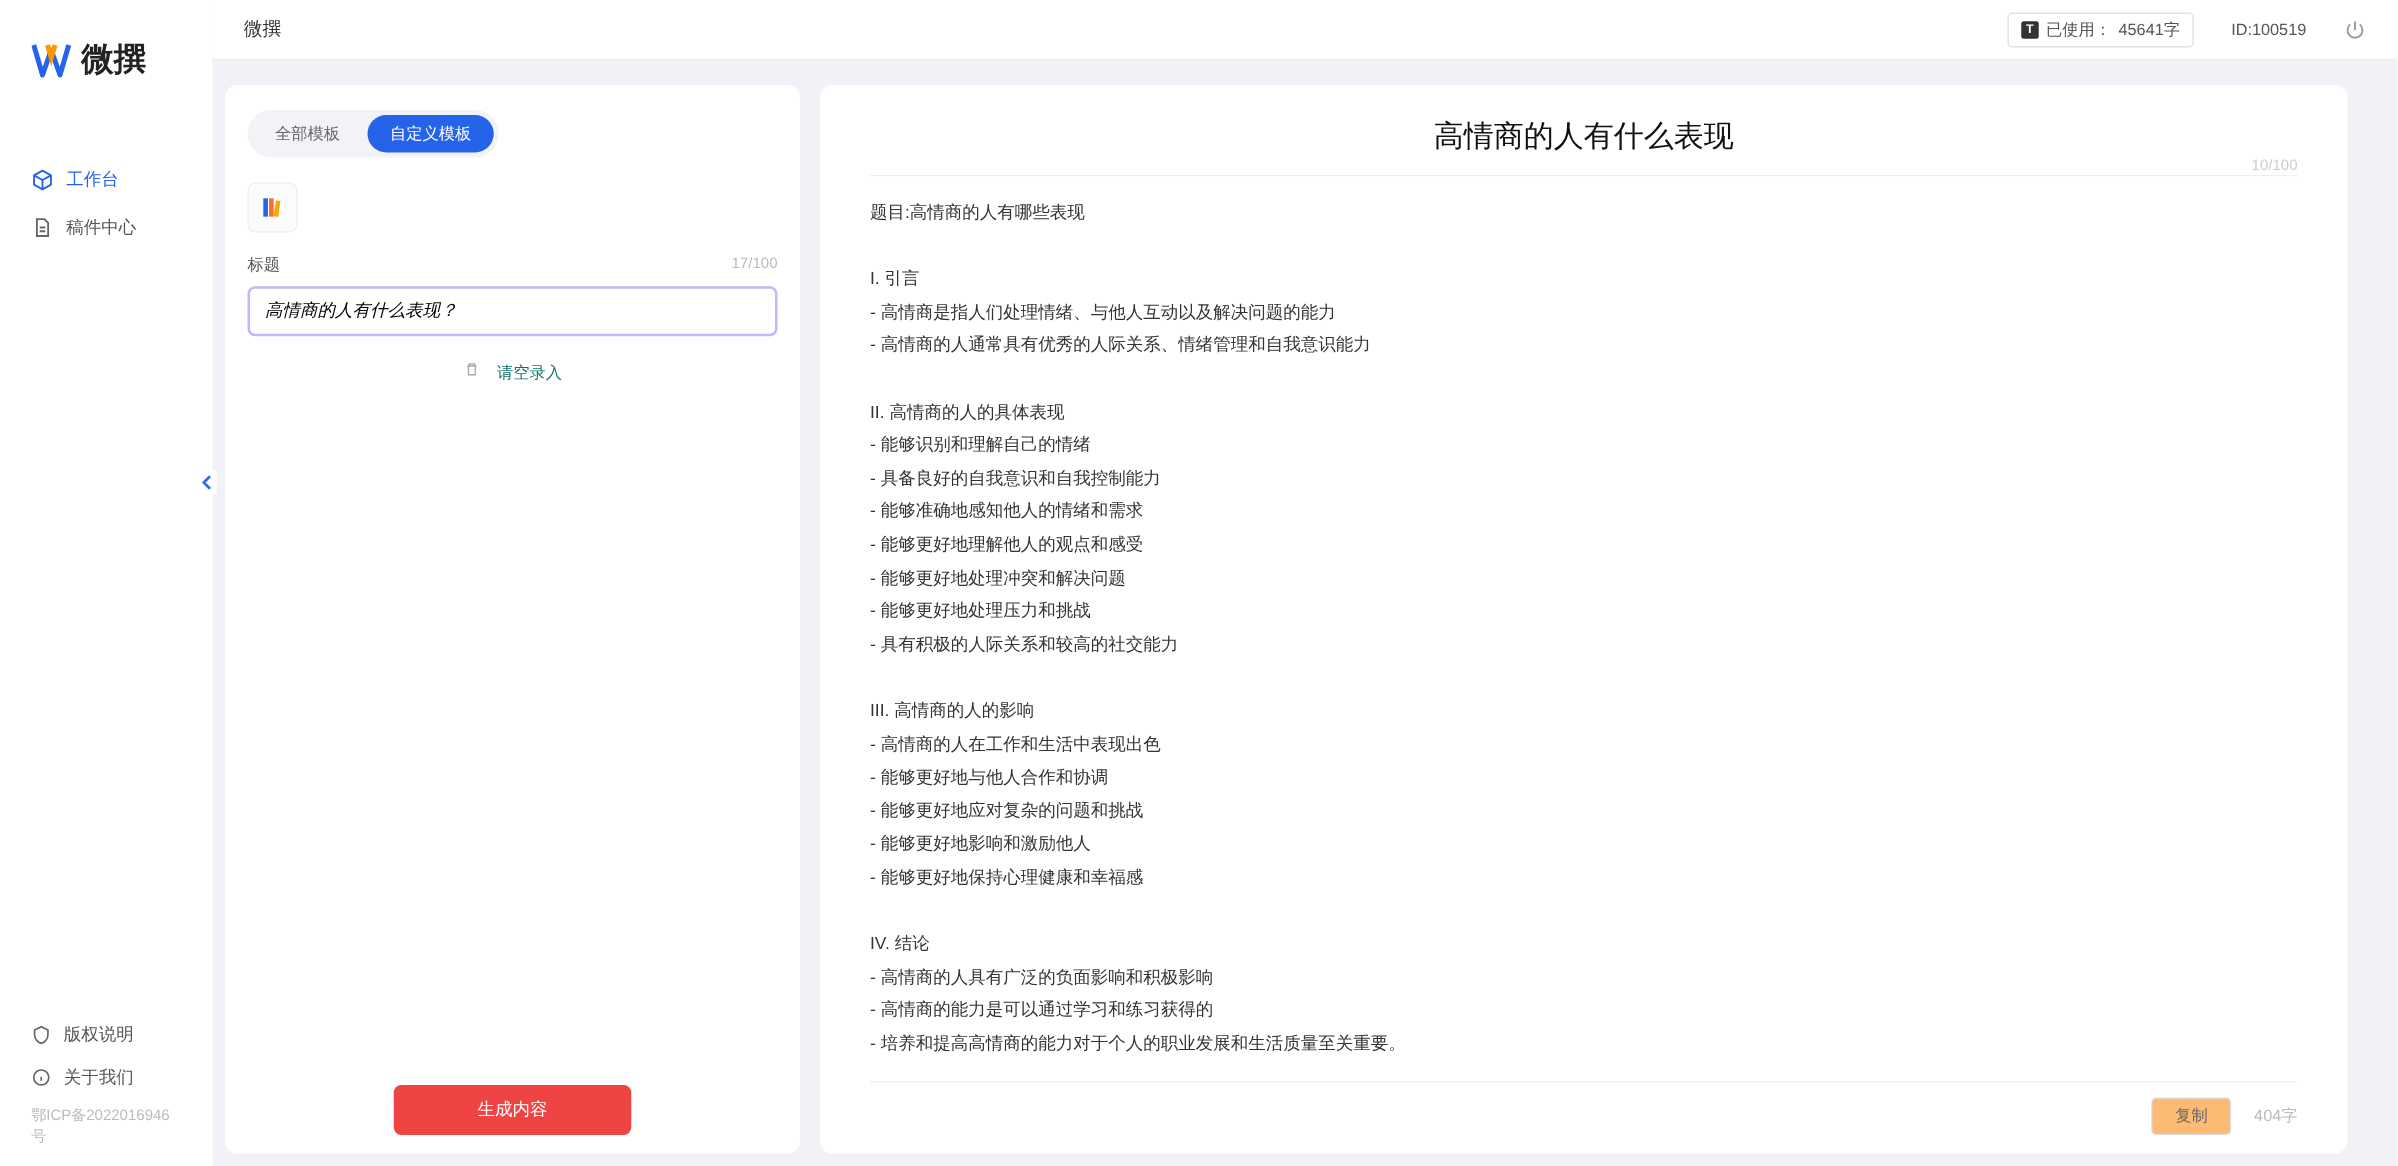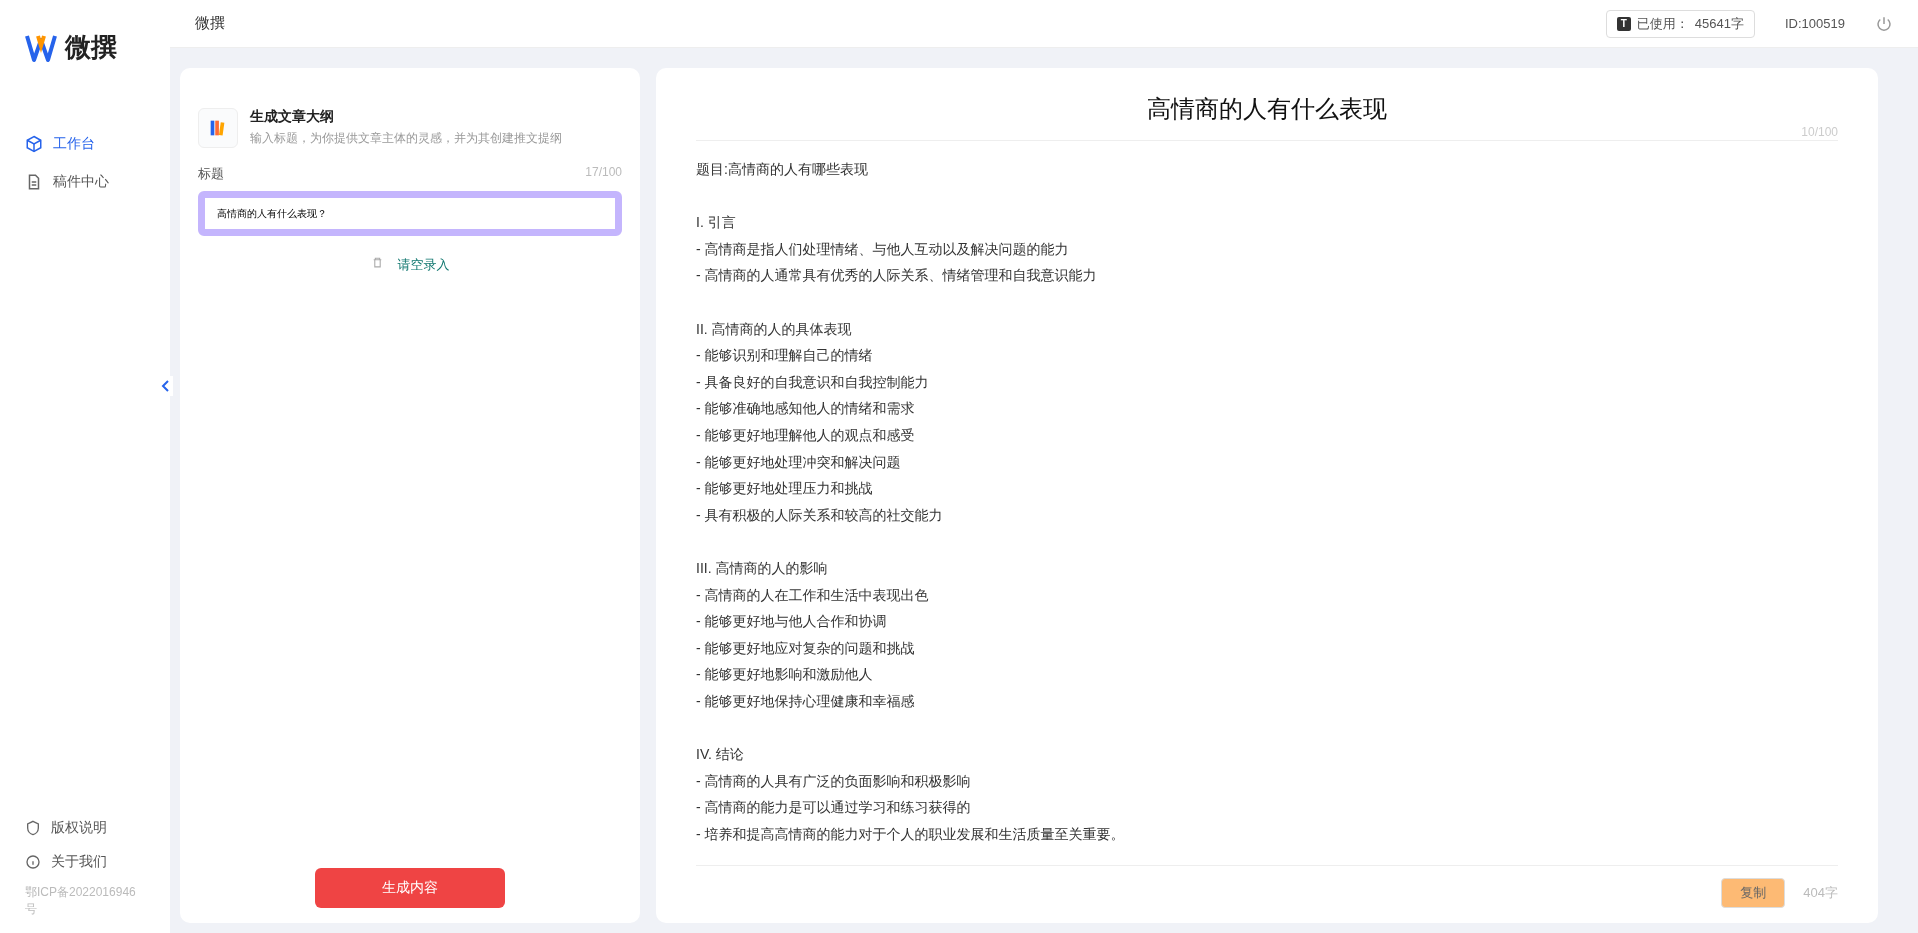--- a/index.html
+++ b/index.html
@@ -29,21 +29,21 @@
 .tabs { display: flex; gap: 4px; background: #f2f3f7; border-radius: 20px; padding: 4px; width: fit-content; }
 .tab { padding: 6px 18px; border-radius: 18px; font-size: 13px; cursor: pointer; color: #666; }
 .tab.active { background: #2663eb; color: #fff; }
 .template-card { display: flex; gap: 12px; margin-top: 20px; }
 .template-icon { width: 40px; height: 40px; border-radius: 6px; background:#fafbfc; border:1px solid #eee; display:flex; align-items:center; justify-content:center; }
 .template-info .t-title { font-size: 14px; font-weight: 600; color: #222; }
 .template-info .t-desc { font-size: 12px; color: #999; margin-top: 4px; }
 .field-row { margin-top: 17px; }
 .field-label { display:flex; justify-content:space-between; font-size: 13px; color:#555; margin-bottom:8px; }
 .counter { color:#bbb; font-size:12px; }
-.text-input { width: 100%; padding: 10px 12px; border: 7px solid #c4b5fd; border-radius: 6px; font-size: 10px; }
+.text-input { width: 100%; padding: 10px 12px; border: 2px solid #c4b5fd; border-radius: 6px; font-size: 14px; font-style: italic; }
 .clear-btn { display:flex; justify-content:center; gap:14px; margin-top:20px; color:#0f766e; font-size:13px; cursor:pointer; }
 .spacer { flex: 1; }
 .generate-btn { background:#ef4444; color:#fff; border:none; border-radius:6px; padding:11px 0; font-size:14px; cursor:pointer; width: 190px; margin: 0 auto; }
 .right-panel { flex: 1; padding: 25px 40px 15px; }
 .output-header { position: relative; border-bottom: 1px solid #eee; padding-bottom: 15px; margin-bottom: 15px; }
 .output-title { text-align:center; font-size: 24px; font-family: "SimSun", serif; color: #111; }
 .output-counter { position:absolute; right:0; bottom:1px; font-size:12px; color:#ccc; }
 .output-body { flex:1; font-size:14px; line-height:1.9; color:#333; white-space: pre-line; }
 .output-footer { display:flex; justify-content:flex-end; align-items:center; gap:18px; padding-top:12px; border-top:1px solid #eee; }
 .copy-btn { border:1px solid #ddd; background:#fdba74; color:#666; border-radius:4px; padding:5px 18px; font-size:13px; cursor:pointer; }
@@ -116,31 +116,31 @@
           <span>ID:</span><span>100519</span>
         </div>
         <svg class="power-icon" viewBox="0 0 24 24" fill="none" stroke="#999" stroke-width="2">
             <path d="M12 3 L12 12 M7 6 A8 8 0 1 0 17 6"></path>
           </svg>
       </div>
     </div>
 
     <div class="content">
       <div class="left-panel">
+        <div class="tabs">
+          <div class="tab">全部模板</div>
+          <div class="tab active">自定义模板</div>
+        </div>
         <div class="template-card">
           <div class="template-icon">
             <svg width="22" height="22" viewBox="0 0 24 24">
                 <rect x="4" y="4" width="4" height="16" fill="#2663eb"></rect>
                 <rect x="9" y="4" width="4" height="16" fill="#ff6b35"></rect>
                 <rect x="14" y="6" width="4" height="14" fill="#ffa500" transform="rotate(8 16 13)"></rect>
               </svg>
-          </div>
-          <div class="template-info">
-            <div class="t-title">生成文章大纲</div>
-            <div class="t-desc">输入标题，为你提供文章主体的灵感，并为其创建推文提纲</div>
           </div>
         </div>
         <div class="field-row">
           <div class="field-label">
             <span>标题</span>
             <span class="counter">17/100</span>
           </div>
           <input type="text" class="text-input" value="高情商的人有什么表现？" style="">
         </div>
         <div class="clear-btn">

